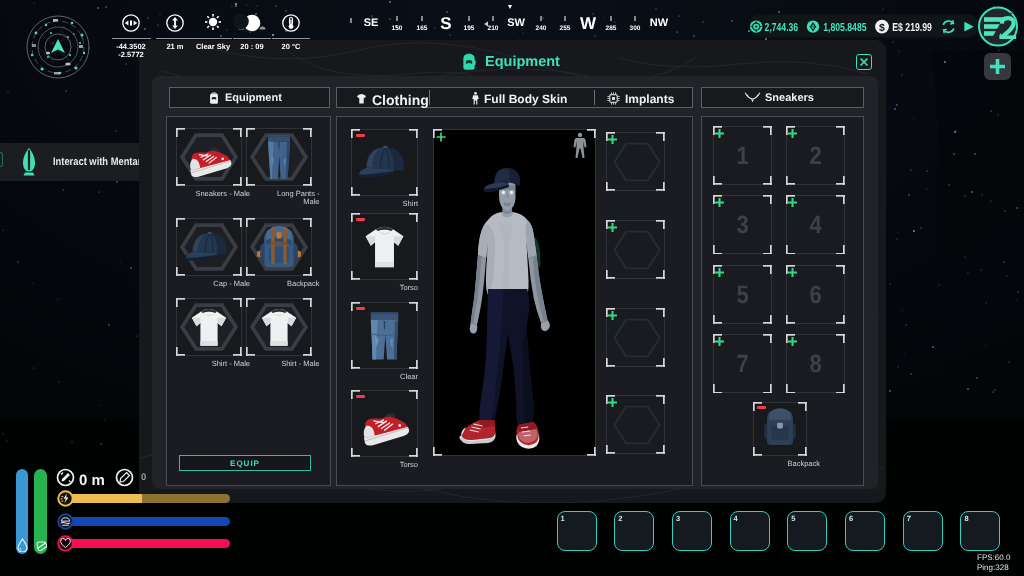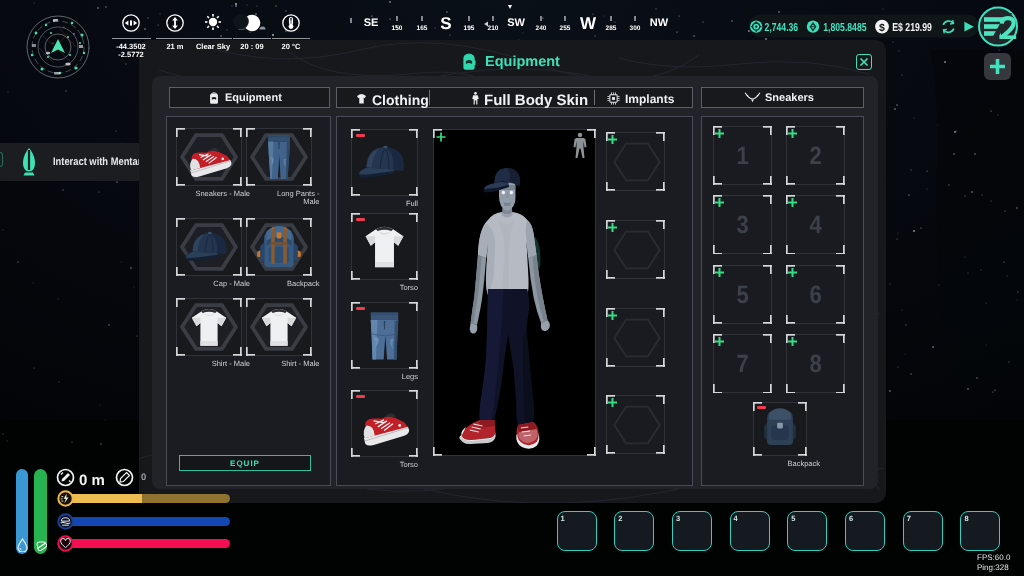--- a/index.html
+++ b/index.html
@@ -502,21 +502,21 @@
 <div class="abs" style="left:225px;top:92px;color:#f0f1f2;font-size:11px;font-weight:bold">Equipment</div>
 <svg class="abs" style="left:355px;top:91.5px" width="13" height="13" viewBox="0 0 64 64">
       <path d="M22,12 Q32,7 42,12 L54,20 L48,31 L43,27 L43,56 L21,56 L21,27 L16,31 L10,20 Z" fill="#eceded"></path>
     </svg>
 <div class="abs" style="left:372px;top:92px;color:#f0f1f2;font-size:14px;font-weight:bold">Clothing</div>
 <div class="abs" style="left:429px;top:90px;width:1px;height:15px;background:#6a6e76"></div>
 <svg class="abs" style="left:468px;top:90.5px" width="15" height="15" viewBox="0 0 64 64">
       <circle cx="32" cy="10" r="6" fill="#eceded"></circle>
       <path d="M22,18 L42,18 L46,34 L40,34 L40,58 L35,58 L35,40 L29,40 L29,58 L24,58 L24,34 L18,34 Z" fill="#eceded"></path>
     </svg>
-<div class="abs" style="left:484px;top:92px;color:#f0f1f2;font-size:15px;font-weight:bold">Full Body Skin</div>
+<div class="abs" style="left:484px;top:92px;color:#f0f1f2;font-size:12px;font-weight:bold">Full Body Skin</div>
 <div class="abs" style="left:594px;top:90px;width:1px;height:15px;background:#6a6e76"></div>
 <svg class="abs" style="left:607px;top:91.5px" width="13" height="13" viewBox="0 0 64 64">
       <rect x="14" y="14" width="36" height="36" rx="4" fill="none" stroke="#eceded" stroke-width="5"></rect>
       <rect x="25" y="25" width="14" height="14" fill="#eceded"></rect>
       <g stroke="#eceded" stroke-width="4">
         <line x1="22" y1="2" x2="22" y2="12"></line>
         <line x1="32" y1="2" x2="32" y2="12"></line>
         <line x1="42" y1="2" x2="42" y2="12"></line>
         <line x1="22" y1="52" x2="22" y2="62"></line>
         <line x1="32" y1="52" x2="32" y2="62"></line>
@@ -588,33 +588,33 @@
       <use href="#shirt" width="50" height="50"></use>
     </svg>
 <div class="lbl" style="left:237.5px;top:359.5px;width:82px">Shirt - Male</div>
 <div class="abs" style="left:179px;top:455px;width:132px;height:16px;background:#14161a;border:1px solid #2fbf9e"></div>
 <div class="abs" style="left:179px;top:458.5px;width:132px;text-align:center;color:#3ee2b6;font-size:8px;font-weight:bold;letter-spacing:1px">EQUIP</div>
 <div class="cell" style="left:351px;top:129px;width:67px;height:67px"></div>
 <svg class="abs" style="left:357px;top:135px" width="55" height="55">
       <use href="#cap" width="55" height="55"></use>
     </svg>
 <div class="minus" style="left:356px;top:134px"></div>
-<div class="lbl" style="left:351px;top:200px;width:67px">Full</div>
+<div class="lbl" style="left:351px;top:200px;width:67px">Shirt</div>
 <div class="cell" style="left:351px;top:213px;width:67px;height:67px"></div>
 <svg class="abs" style="left:357px;top:219px" width="55" height="55">
       <use href="#shirt" width="55" height="55"></use>
     </svg>
 <div class="minus" style="left:356px;top:218px"></div>
 <div class="lbl" style="left:351px;top:284px;width:67px">Torso</div>
 <div class="cell" style="left:351px;top:302px;width:67px;height:67px"></div>
 <svg class="abs" style="left:357px;top:308px" width="55" height="55">
       <use href="#jeansb" width="55" height="55"></use>
     </svg>
 <div class="minus" style="left:356px;top:307px"></div>
-<div class="lbl" style="left:351px;top:373px;width:67px">Legs</div>
+<div class="lbl" style="left:351px;top:373px;width:67px">Clear</div>
 <div class="cell" style="left:351px;top:390px;width:67px;height:67px"></div>
 <svg class="abs" style="left:357px;top:396px" width="55" height="55">
       <use href="#sneaker" width="55" height="55"></use>
     </svg>
 <div class="minus" style="left:356px;top:395px"></div>
 <div class="lbl" style="left:351px;top:461px;width:67px">Torso</div>
 <div class="cell" style="left:433px;top:129px;width:163px;height:327px;background:#000;border-color:#303338"></div>
 <svg class="abs" style="left:436px;top:132px" width="10" height="10">
       <path d="M5,0.5 V9.5 M0.5,5 H9.5" stroke="#35db84" stroke-width="1.7"></path>
     </svg>

